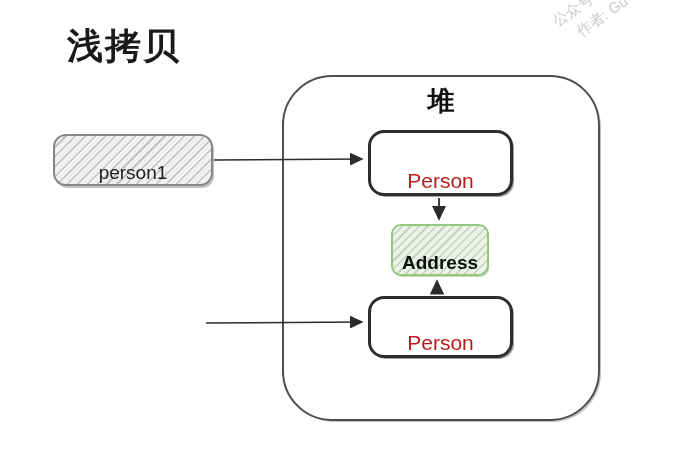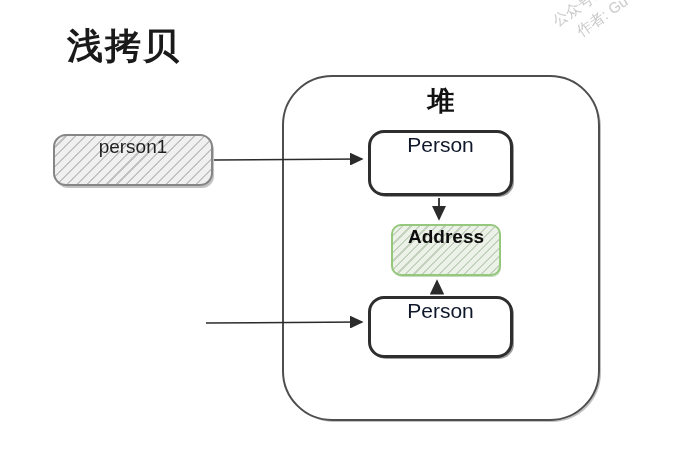--- a/index.html
+++ b/index.html
@@ -53,21 +53,21 @@
     width: 318px;
     text-align: center;
     font-size: 27px;
     font-weight: 700;
     color: #111;
   }
 
   .node {
     position: absolute;
     display: flex;
-    align-items: flex-start;
+    align-items: flex-end;
     justify-content: center;
     border-radius: 13px;
   }
   .node .node-label { pointer-events: none; }
 
   .stack-box {
     border: 2px solid #868686;
     background-color: #f0f0f0;
     background-image: repeating-linear-gradient(135deg,
       rgba(120,120,120,0.38) 0px, rgba(120,120,120,0.38) 1.5px,
@@ -86,27 +86,27 @@
       transparent 1.5px, transparent 7px);
     box-shadow: 2px 3px 0 -1px rgba(150,175,205,0.55);
   }
 
   .object-box {
     border: 3px solid #2e2e2e;
     border-radius: 16px;
     background: #ffffff;
     box-shadow: 2px 2px 0 -1px rgba(60,60,60,0.5);
     font-size: 21px;
-    color: #0f172a;
+    color: #b91c1c;
   }
   .node-person-top { left: 368px; top: 130px; width: 145px; height: 66px; }
   .node-person-bottom { left: 368px; top: 296px; width: 145px; height: 62px; }
 
   .node-address {
-    left: 391px; top: 224px; width: 110px; height: 52px;
+    left: 391px; top: 224px; width: 98px; height: 52px;
     border: 2px solid #95c77d;
     border-radius: 10px;
     background-color: #edf2e9;
     background-image: repeating-linear-gradient(135deg,
       rgba(125,150,115,0.35) 0px, rgba(125,150,115,0.35) 1.5px,
       transparent 1.5px, transparent 6px);
     box-shadow: 1px 2px 0 -1px rgba(140,180,120,0.5);
     font-size: 19px;
     font-weight: 600;
     color: #0e0e0e;

